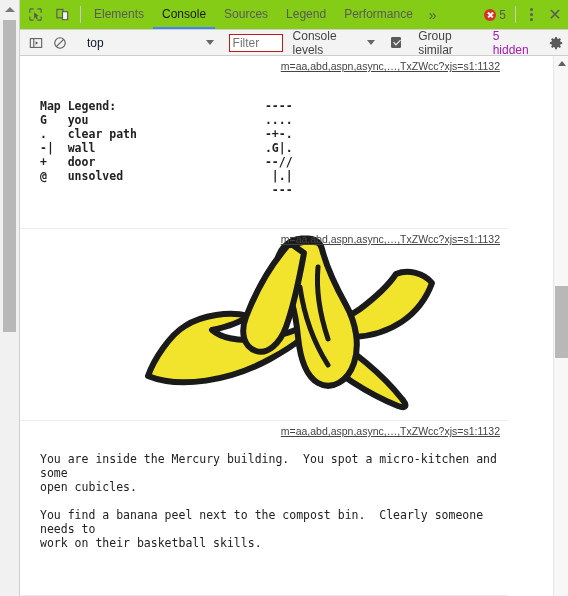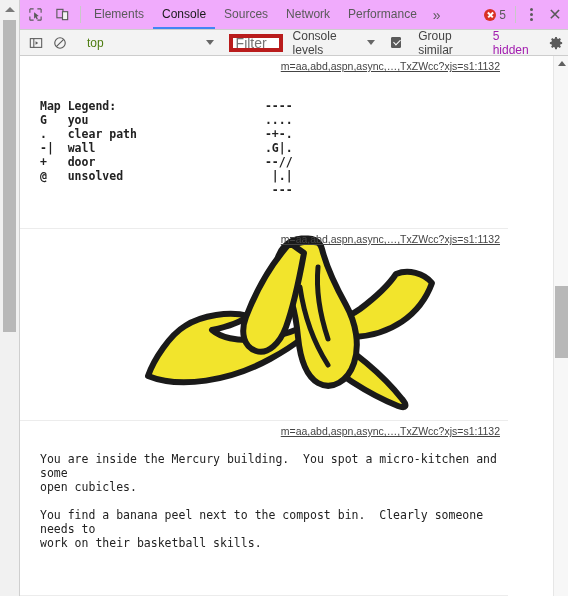--- a/index.html
+++ b/index.html
@@ -50,21 +50,21 @@
     display: flex; flex-direction: column;
     background: #ffffff;
     min-width: 0;
   }
 
   
   .tabbar {
     height: 30px;
     flex: 0 0 30px;
     display: flex; align-items: stretch;
-    background: #f0abfc;
+    background: #84cc16;
     border-bottom: 1px solid #cdcdcd;
     padding-left: 2px;
   }
   .tb-icon {
     width: 27px;
     display: flex; align-items: center; justify-content: center;
     cursor: pointer;
   }
   .vdiv {
     width: 1px; margin: 6px 4px;
@@ -126,32 +126,32 @@
   }
   .fb-icon {
     width: 26px; height: 26px;
     display: flex; align-items: center; justify-content: center;
     cursor: pointer;
   }
   .ctx-select {
     display: flex; align-items: center;
     width: 150px; padding-left: 6px; cursor: pointer;
   }
-  .ctx-select .ctx-label { flex: 1 1 auto; color: #4d7c0f; }
+  .ctx-select .ctx-label { flex: 1 1 auto; color: #0f172a; }
   .caret {
     width: 0; height: 0;
     border-left: 4px solid transparent;
     border-right: 4px solid transparent;
     border-top: 5px solid #666;
     margin-right: 6px;
   }
   .filter-input {
     width: 54px; height: 18px;
-    border: 4px solid #b91c1c; background: #fff;
-    font-size: 14px; color: #9a9a9a;
+    border: 1px solid #b91c1c; background: #fff;
+    font-size: 12px; color: #9a9a9a;
     padding: 0 3px; outline: none;
     font-family: "Liberation Sans", sans-serif;
   }
   .levels {
     display: flex; align-items: center; gap: 4px;
     margin-left: 10px; cursor: pointer; color: #444;
   }
   .grp {
     display: flex; align-items: center; gap: 17px;
     margin-left: 10px; cursor: pointer; color: #444;
@@ -274,21 +274,21 @@
         <div class="tab">
             <span>Elements</span>
           </div>
         <div class="tab active">
             <span>Console</span>
           </div>
         <div class="tab">
             <span>Sources</span>
           </div>
         <div class="tab">
-            <span>Network</span>
+            <span>Legend</span>
           </div>
         <div class="tab">
             <span>Performance</span>
           </div>
         <div class="tab-more">»</div>
       </div>
 
       <div class="tb-spacer"></div>
 
       <div class="err-badge">

